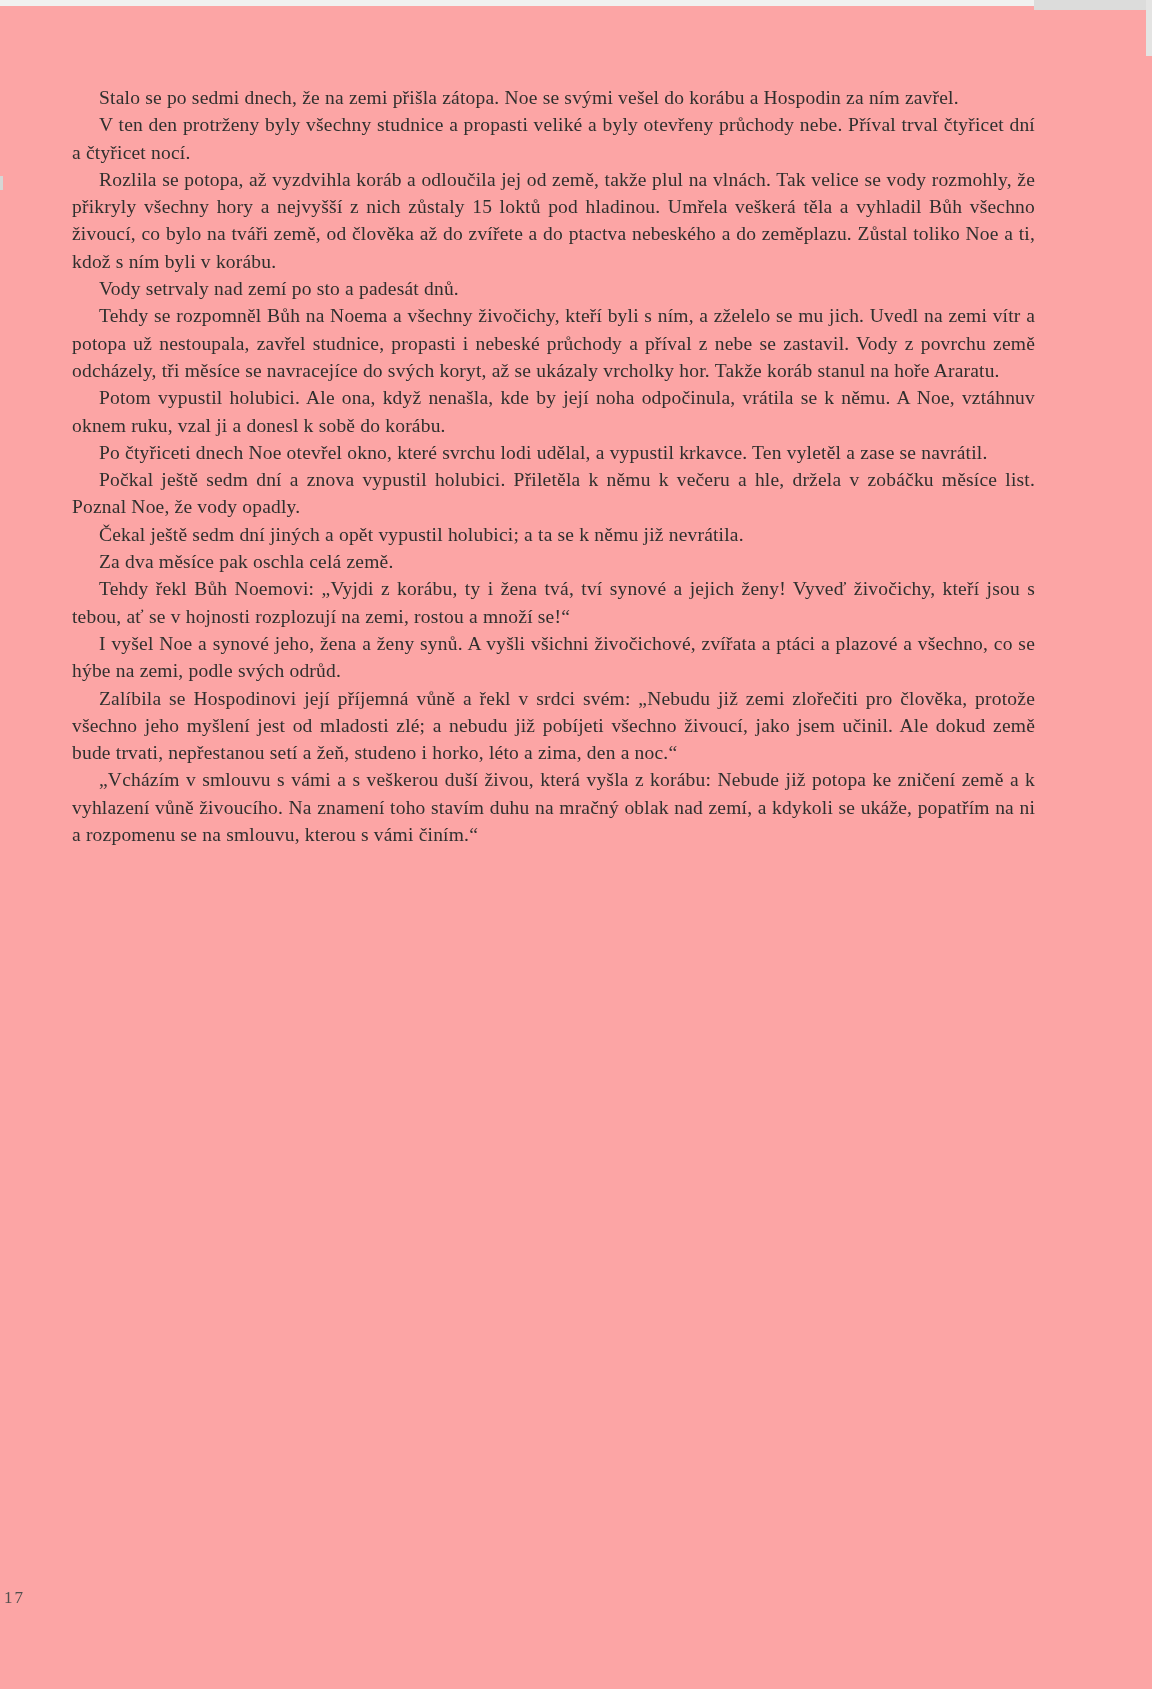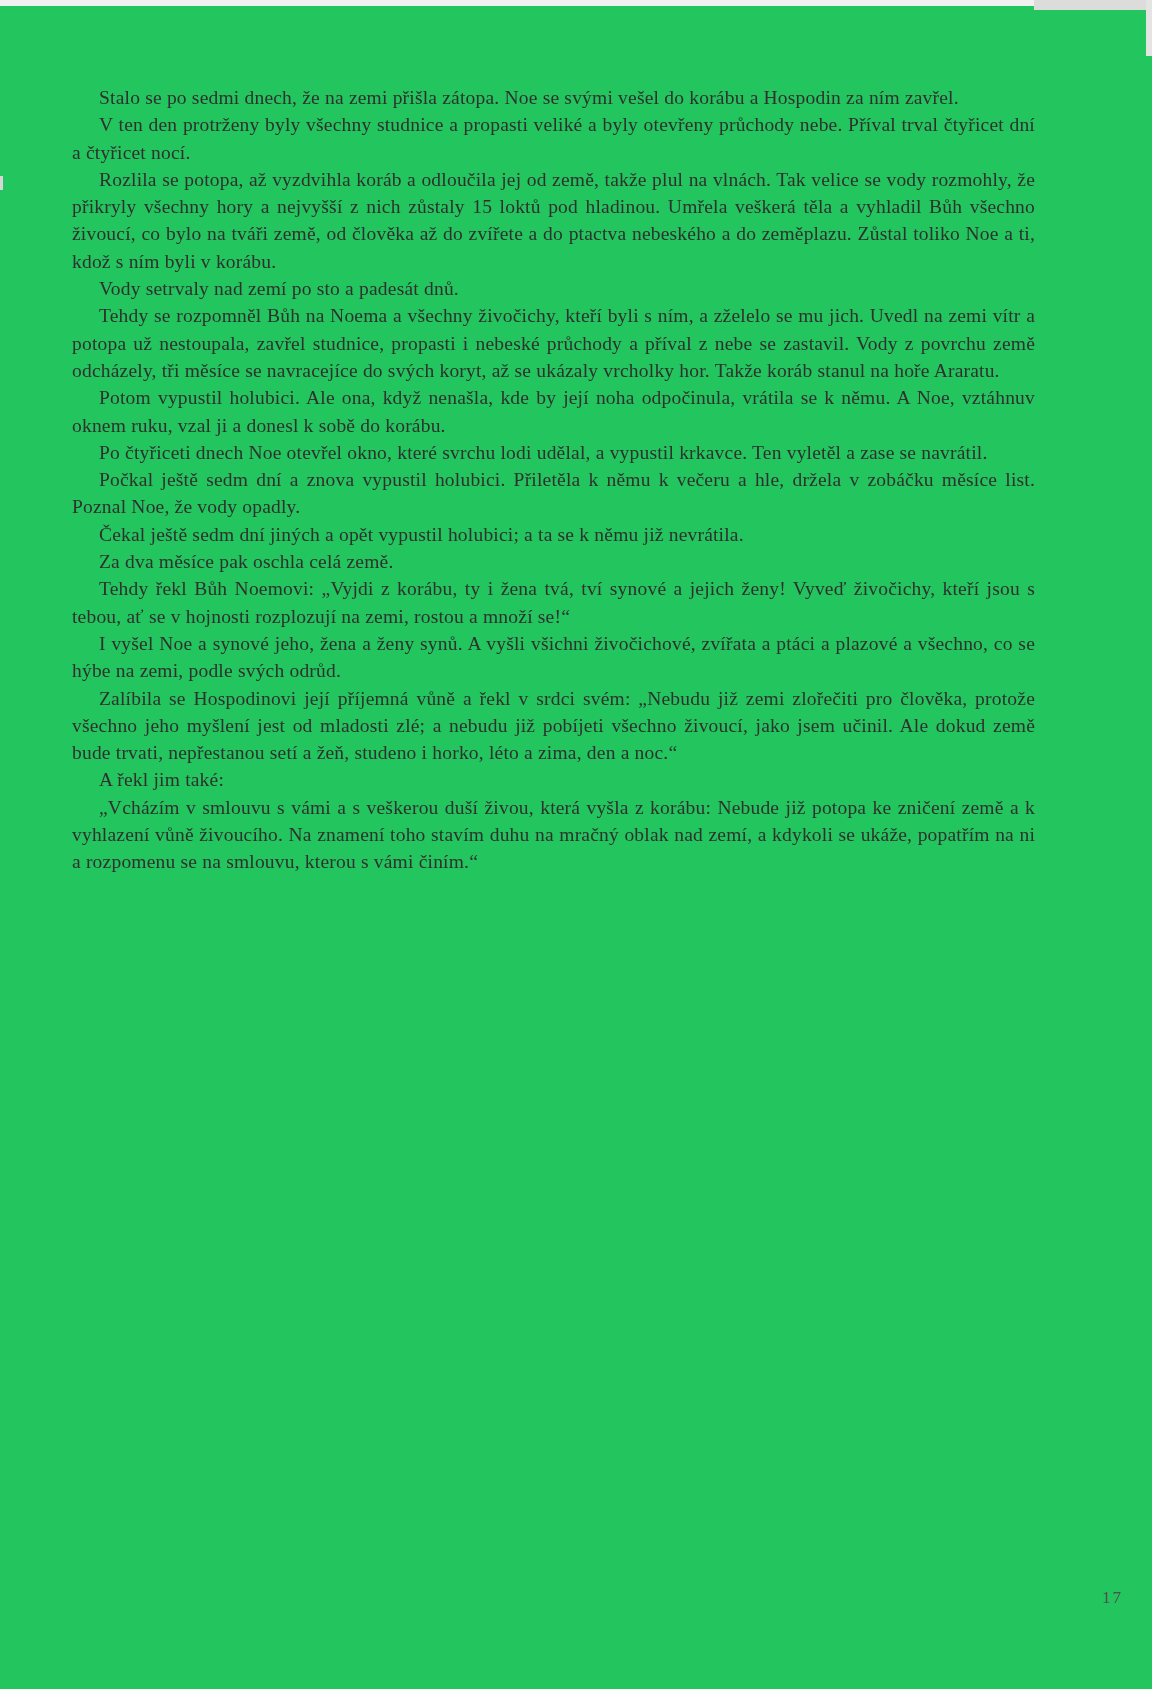--- a/index.html
+++ b/index.html
@@ -4,21 +4,21 @@
 <style>
   html, body {
     margin: 0;
     padding: 0;
     background: #ffffff;
   }
   .page {
     position: relative;
     width: 1152px;
     height: 1689px;
-    background: #22c55e;
+    background: #fca5a5;
     overflow: hidden;
     font-family: "Liberation Serif", "DejaVu Serif", serif;
   }
   
   .artifact-top-strip {
     position: absolute;
     top: 0; left: 0;
     width: 100%; height: 6px;
     background: #f1f1f0;
   }
@@ -52,23 +52,23 @@
     letter-spacing: 0.2px;
   }
   .text-block p {
     margin: 0;
     padding: 0;
     text-indent: 27px;
   }
   .page-number {
     position: absolute;
     top: 1588px;
-    left: 17px;
+    left: 4px;
     width: 1106px;
-    text-align: right;
+    text-align: left;
     font-size: 17px;
     letter-spacing: 2px;
     color: #4f4f4d;
   }
 </style>
 </head>
 <body>
 
 <div class="page">
 
@@ -84,19 +84,18 @@
     <p>Vody setrvaly nad zemí po sto a padesát dnů.</p>
     <p>Tehdy se rozpomněl Bůh na Noema a všechny živočichy, kteří byli s ním, a zželelo se mu jich. Uvedl na zemi vítr a potopa už nestoupala, zavřel studnice, propasti i nebeské průchody a příval z nebe se zastavil. Vody z povrchu země odcházely, tři měsíce se navracejíce do svých koryt, až se ukázaly vrcholky hor. Takže koráb stanul na hoře Araratu.</p>
     <p>Potom vypustil holubici. Ale ona, když nenašla, kde by její noha odpočinula, vrátila se k němu. A Noe, vztáhnuv oknem ruku, vzal ji a donesl k sobě do korábu.</p>
     <p>Po čtyřiceti dnech Noe otevřel okno, které svrchu lodi udělal, a vypustil krkavce. Ten vyletěl a zase se navrátil.</p>
     <p>Počkal ještě sedm dní a znova vypustil holubici. Přiletěla k němu k večeru a hle, držela v zobáčku měsíce list. Poznal Noe, že vody opadly.</p>
     <p>Čekal ještě sedm dní jiných a opět vypustil holubici; a ta se k němu již nevrátila.</p>
     <p>Za dva měsíce pak oschla celá země.</p>
     <p>Tehdy řekl Bůh Noemovi: „Vyjdi z korábu, ty i žena tvá, tví synové a jejich ženy! Vyveď živočichy, kteří jsou s tebou, ať se v hojnosti rozplozují na zemi, rostou a množí se!“</p>
     <p>I vyšel Noe a synové jeho, žena a ženy synů. A vyšli všichni živočichové, zvířata a ptáci a plazové a všechno, co se hýbe na zemi, podle svých odrůd.</p>
     <p>Zalíbila se Hospodinovi její příjemná vůně a řekl v srdci svém: „Nebudu již zemi zlořečiti pro člověka, protože všechno jeho myšlení jest od mladosti zlé; a nebudu již pobíjeti všechno živoucí, jako jsem učinil. Ale dokud země bude trvati, nepřestanou setí a žeň, studeno i horko, léto a zima, den a noc.“</p>
-    <p>A řekl jim také:</p>
     <p>„Vcházím v smlouvu s vámi a s veškerou duší živou, která vyšla z korábu: Nebude již potopa ke zničení země a k vyhlazení vůně živoucího. Na znamení toho stavím duhu na mračný oblak nad zemí, a kdykoli se ukáže, popatřím na ni a rozpomenu se na smlouvu, kterou s vámi činím.“</p>
   </div>
 
   <div class="page-number">17</div>
 
 </div>
 
 </body></html>

